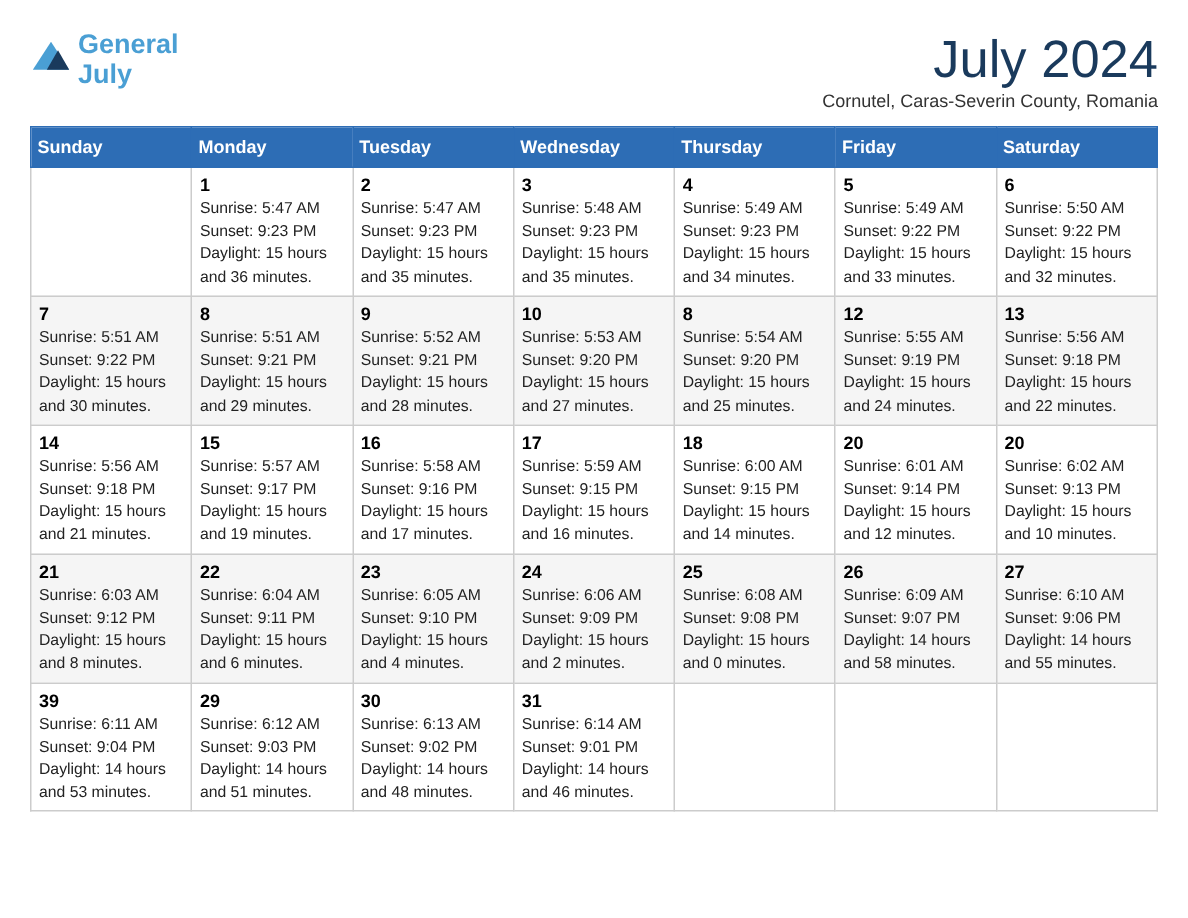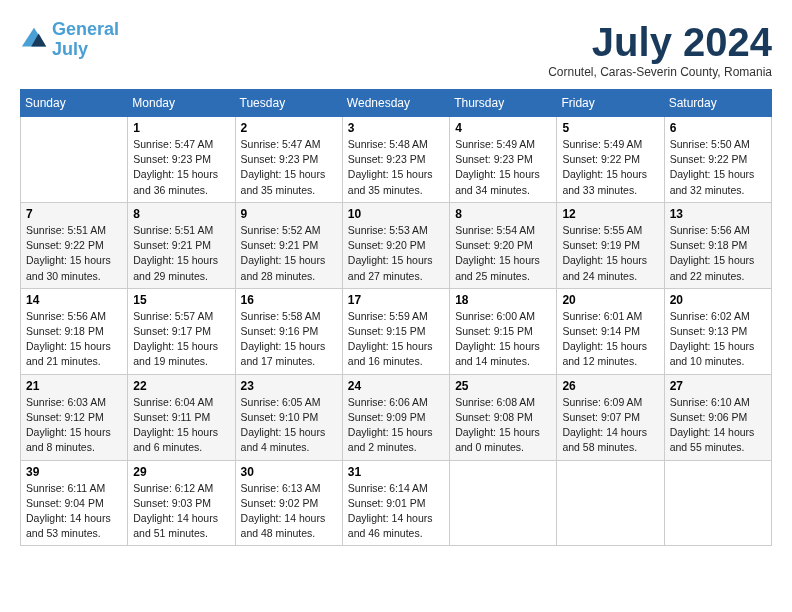--- a/index.html
+++ b/index.html
@@ -31,40 +31,40 @@
       color: #4a9fd4;
     }
     .logo-icon {
       width: 28px;
       height: 28px;
     }
     .title-block {
       text-align: right;
     }
     .month-year {
-      font-size: 40px;
-      font-weight: bold;
+      font-size: 35px;
+      font-weight: normal;
       color: #1a3a5c;
     }
     .location {
       font-size: 12px;
       color: #333;
     }
     .calendar {
       width: 100%;
       border-collapse: collapse;
       font-size: 11px;
     }
     .calendar th {
       background: #2d6db5;
       color: #fff;
       padding: 6px 4px;
       text-align: left;
       font-size: 12px;
-      font-weight: normal;
+      font-weight: bold;
       border: 1px solid #2d6db5;
     }
     .calendar td {
       border: 1px solid #ccc;
       vertical-align: top;
       padding: 4px 5px;
       min-height: 80px;
       width: calc(100% / 7);
       background: #fff;
     }

